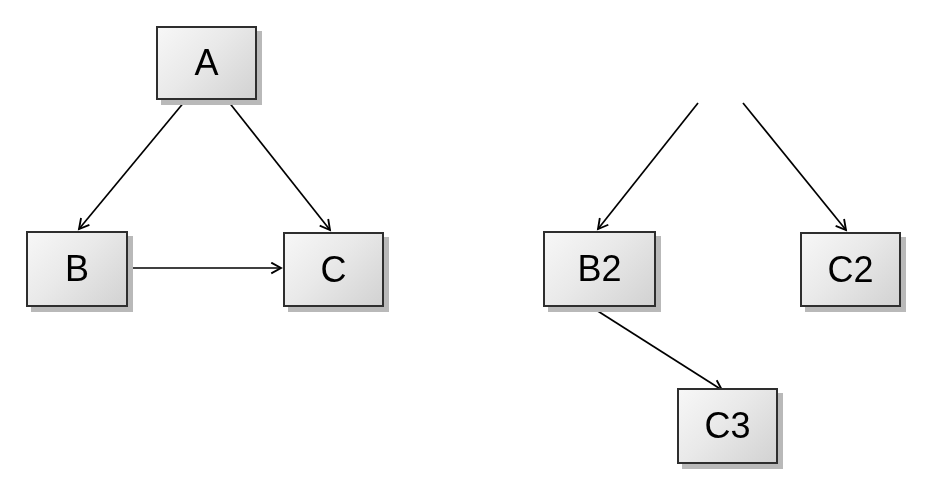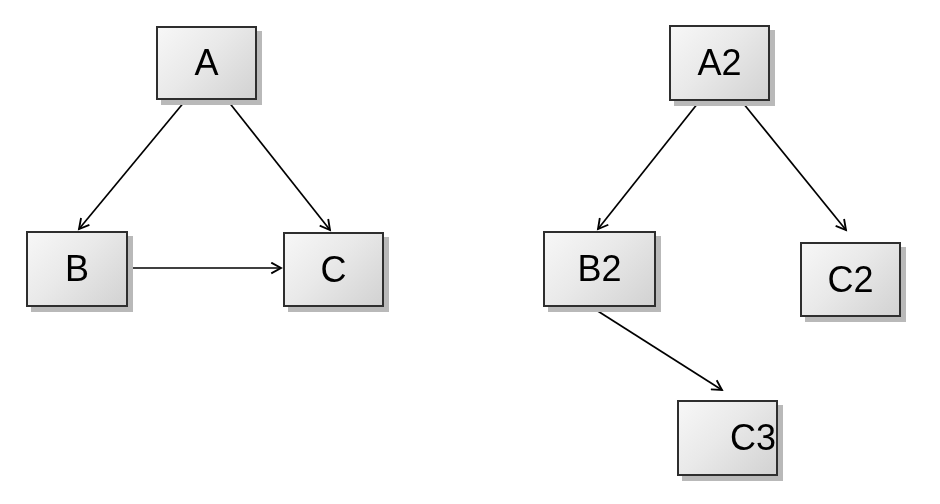--- a/index.html
+++ b/index.html
@@ -42,22 +42,22 @@
     color: #000000;
     letter-spacing: 0px;
     user-select: none;
   }
   
   .node-a  { left: 156px; top:  26px; width: 101px; height: 74px; }
   .node-b  { left:  26px; top: 231px; width: 102px; height: 76px; }
   .node-c  { left: 283px; top: 232px; width: 101px; height: 75px; }
   .node-a2 { left: 669px; top:  25px; width: 101px; height: 76px; }
   .node-b2 { left: 543px; top: 231px; width: 113px; height: 76px; }
-  .node-c2 { left: 800px; top: 232px; width: 101px; height: 75px; margin-top: 10px; }
-  .node-c3 { left: 677px; top: 400px; width: 101px; height: 76px; justify-content: flex-end; }
+  .node-c2 { left: 800px; top: 232px; width: 101px; height: 75px; }
+  .node-c3 { left: 677px; top: 388px; width: 101px; height: 76px; }
 </style>
 </head>
 <body>
 
 <div class="stage">
 
   <svg class="edge-layer" viewBox="0 0 940 504" xmlns="http://www.w3.org/2000/svg">
     <defs>
       <marker id="stick-arrow" viewBox="0 0 12 12" refX="10" refY="6" markerWidth="13" markerHeight="13" orient="auto" markerUnits="userSpaceOnUse">
         <path d="M1,1 L10,6 L1,11" fill="none" stroke="#000000" stroke-width="1.7"></path>
@@ -76,23 +76,20 @@
   <div class="node node-a">
     <span class="label">A</span>
   </div>
   <div class="node node-b">
     <span class="label">B</span>
   </div>
   <div class="node node-c">
     <span class="label">C</span>
   </div>
 
-  <div class="node node-a2">
-    <span class="label">A2</span>
-  </div>
   <div class="node node-b2">
     <span class="label">B2</span>
   </div>
   <div class="node node-c2">
     <span class="label">C2</span>
   </div>
   <div class="node node-c3">
     <span class="label">C3</span>
   </div>
 

